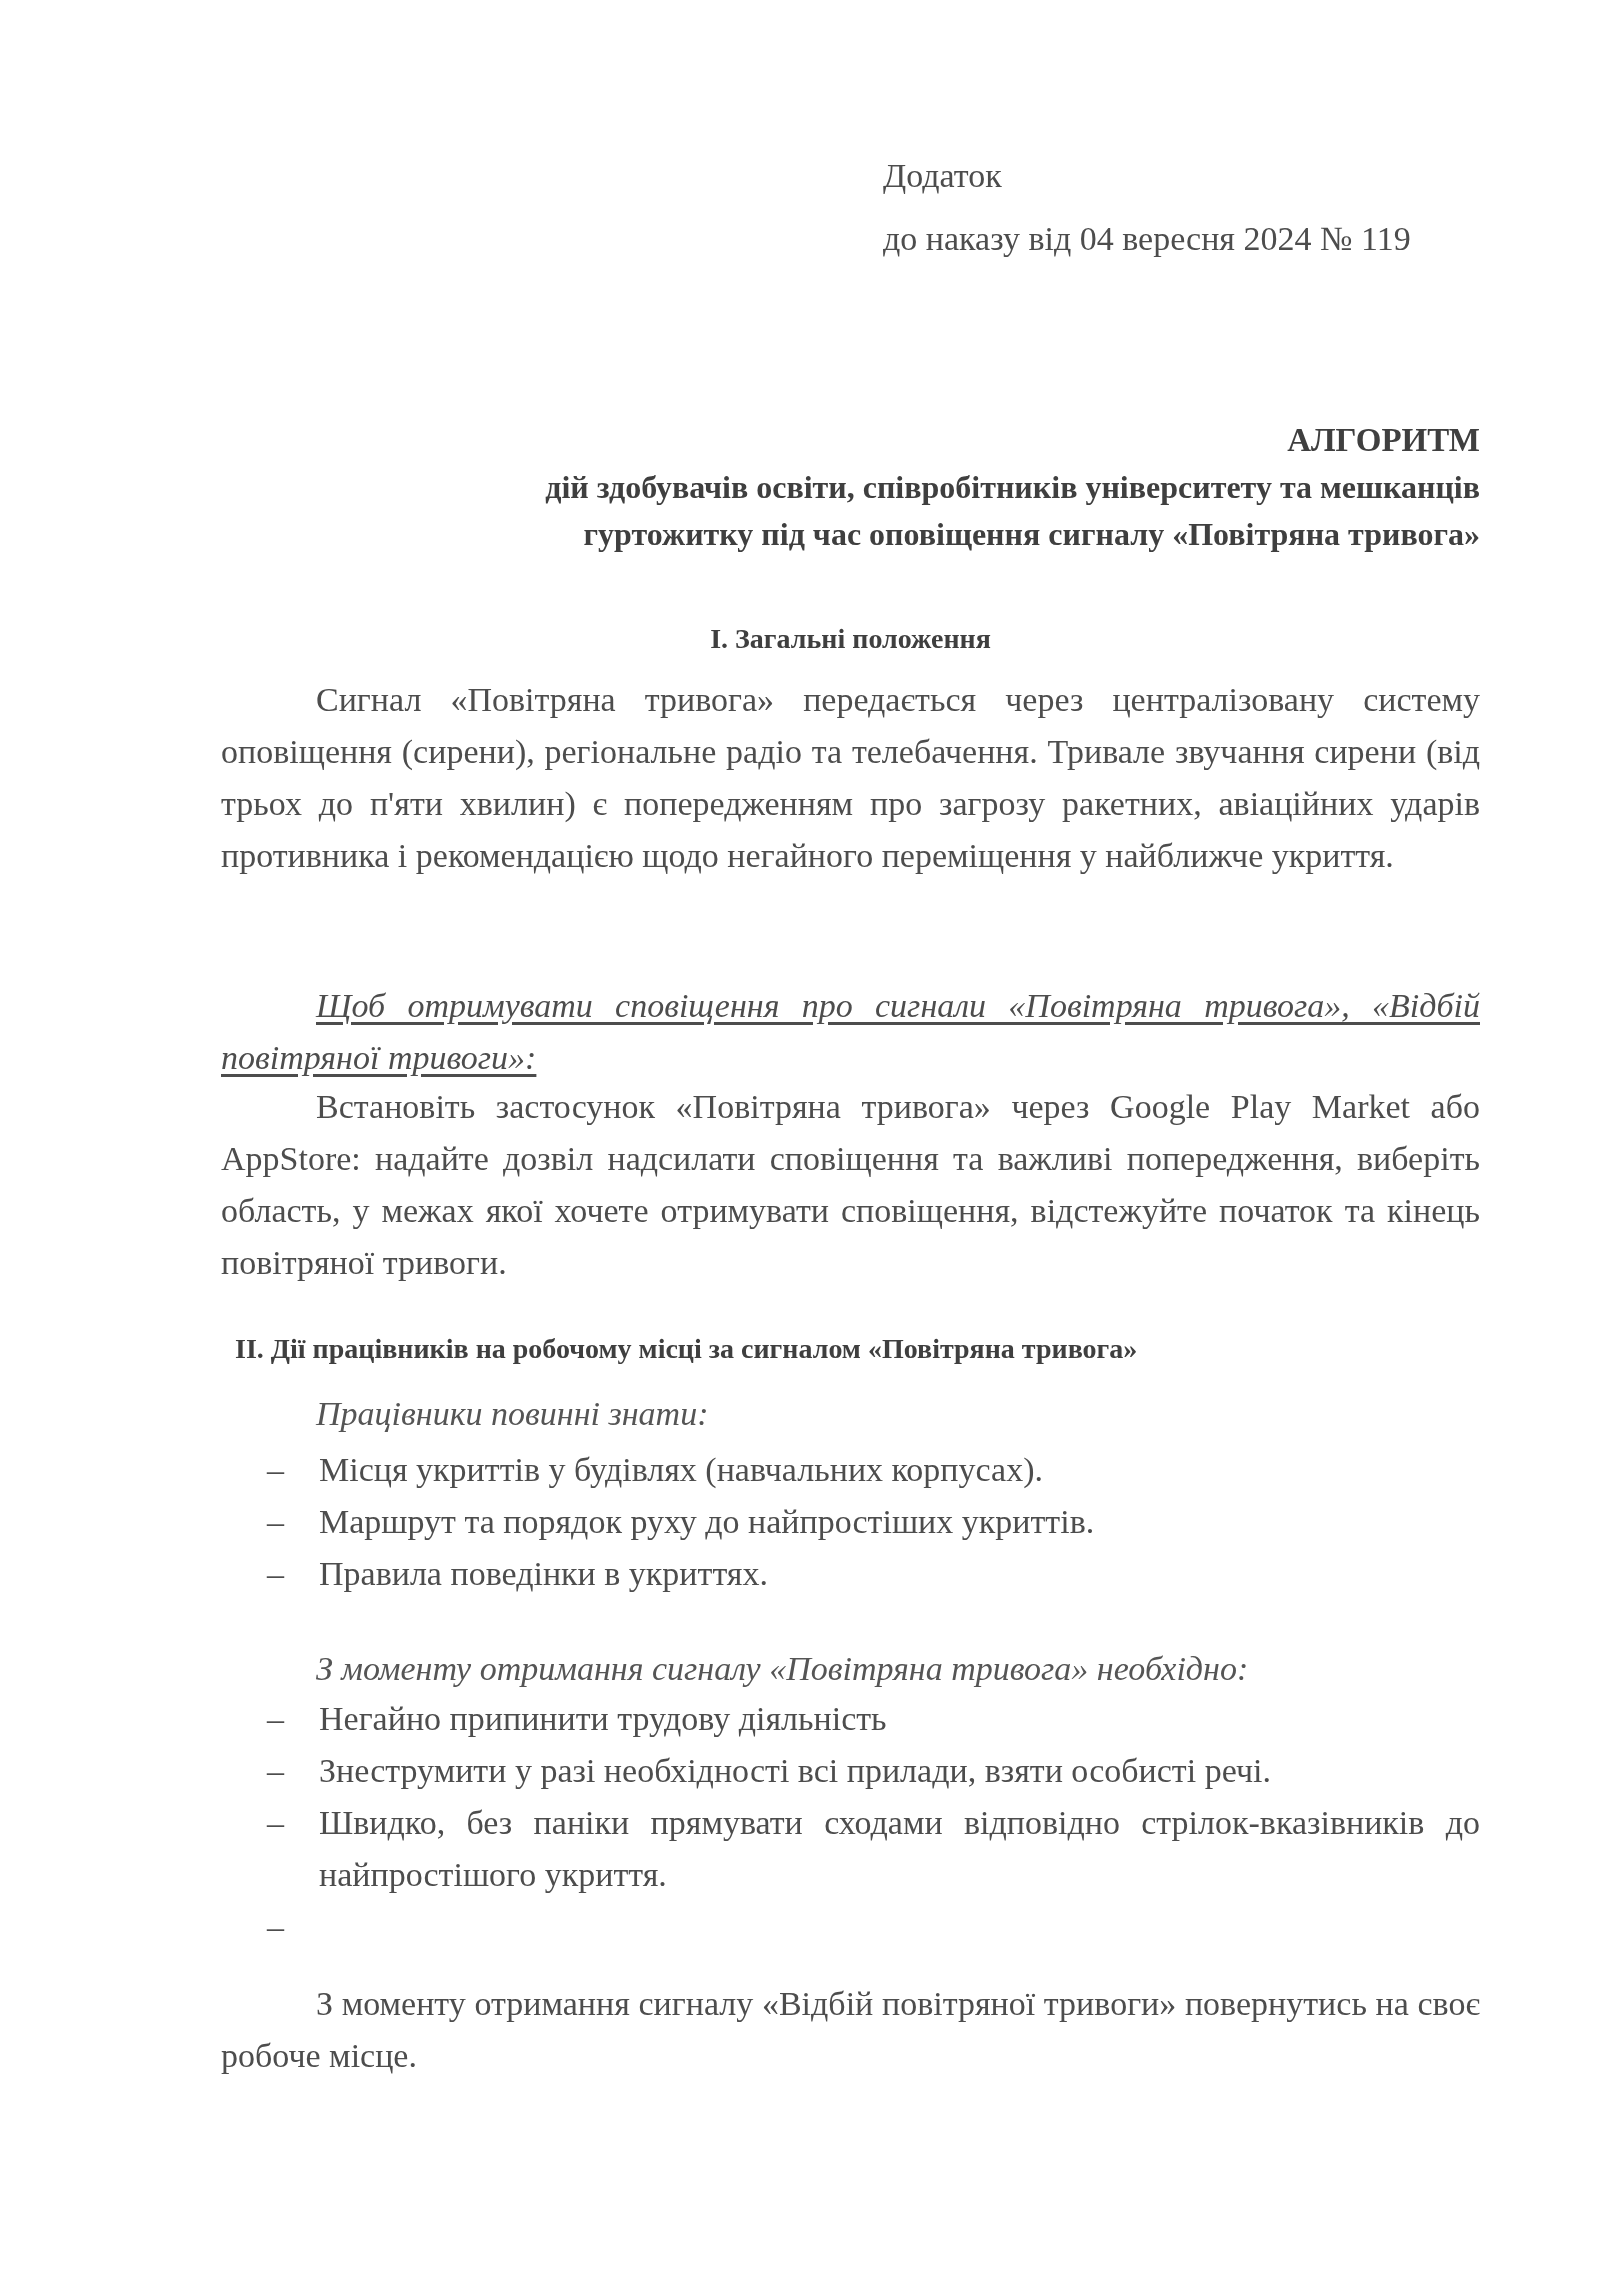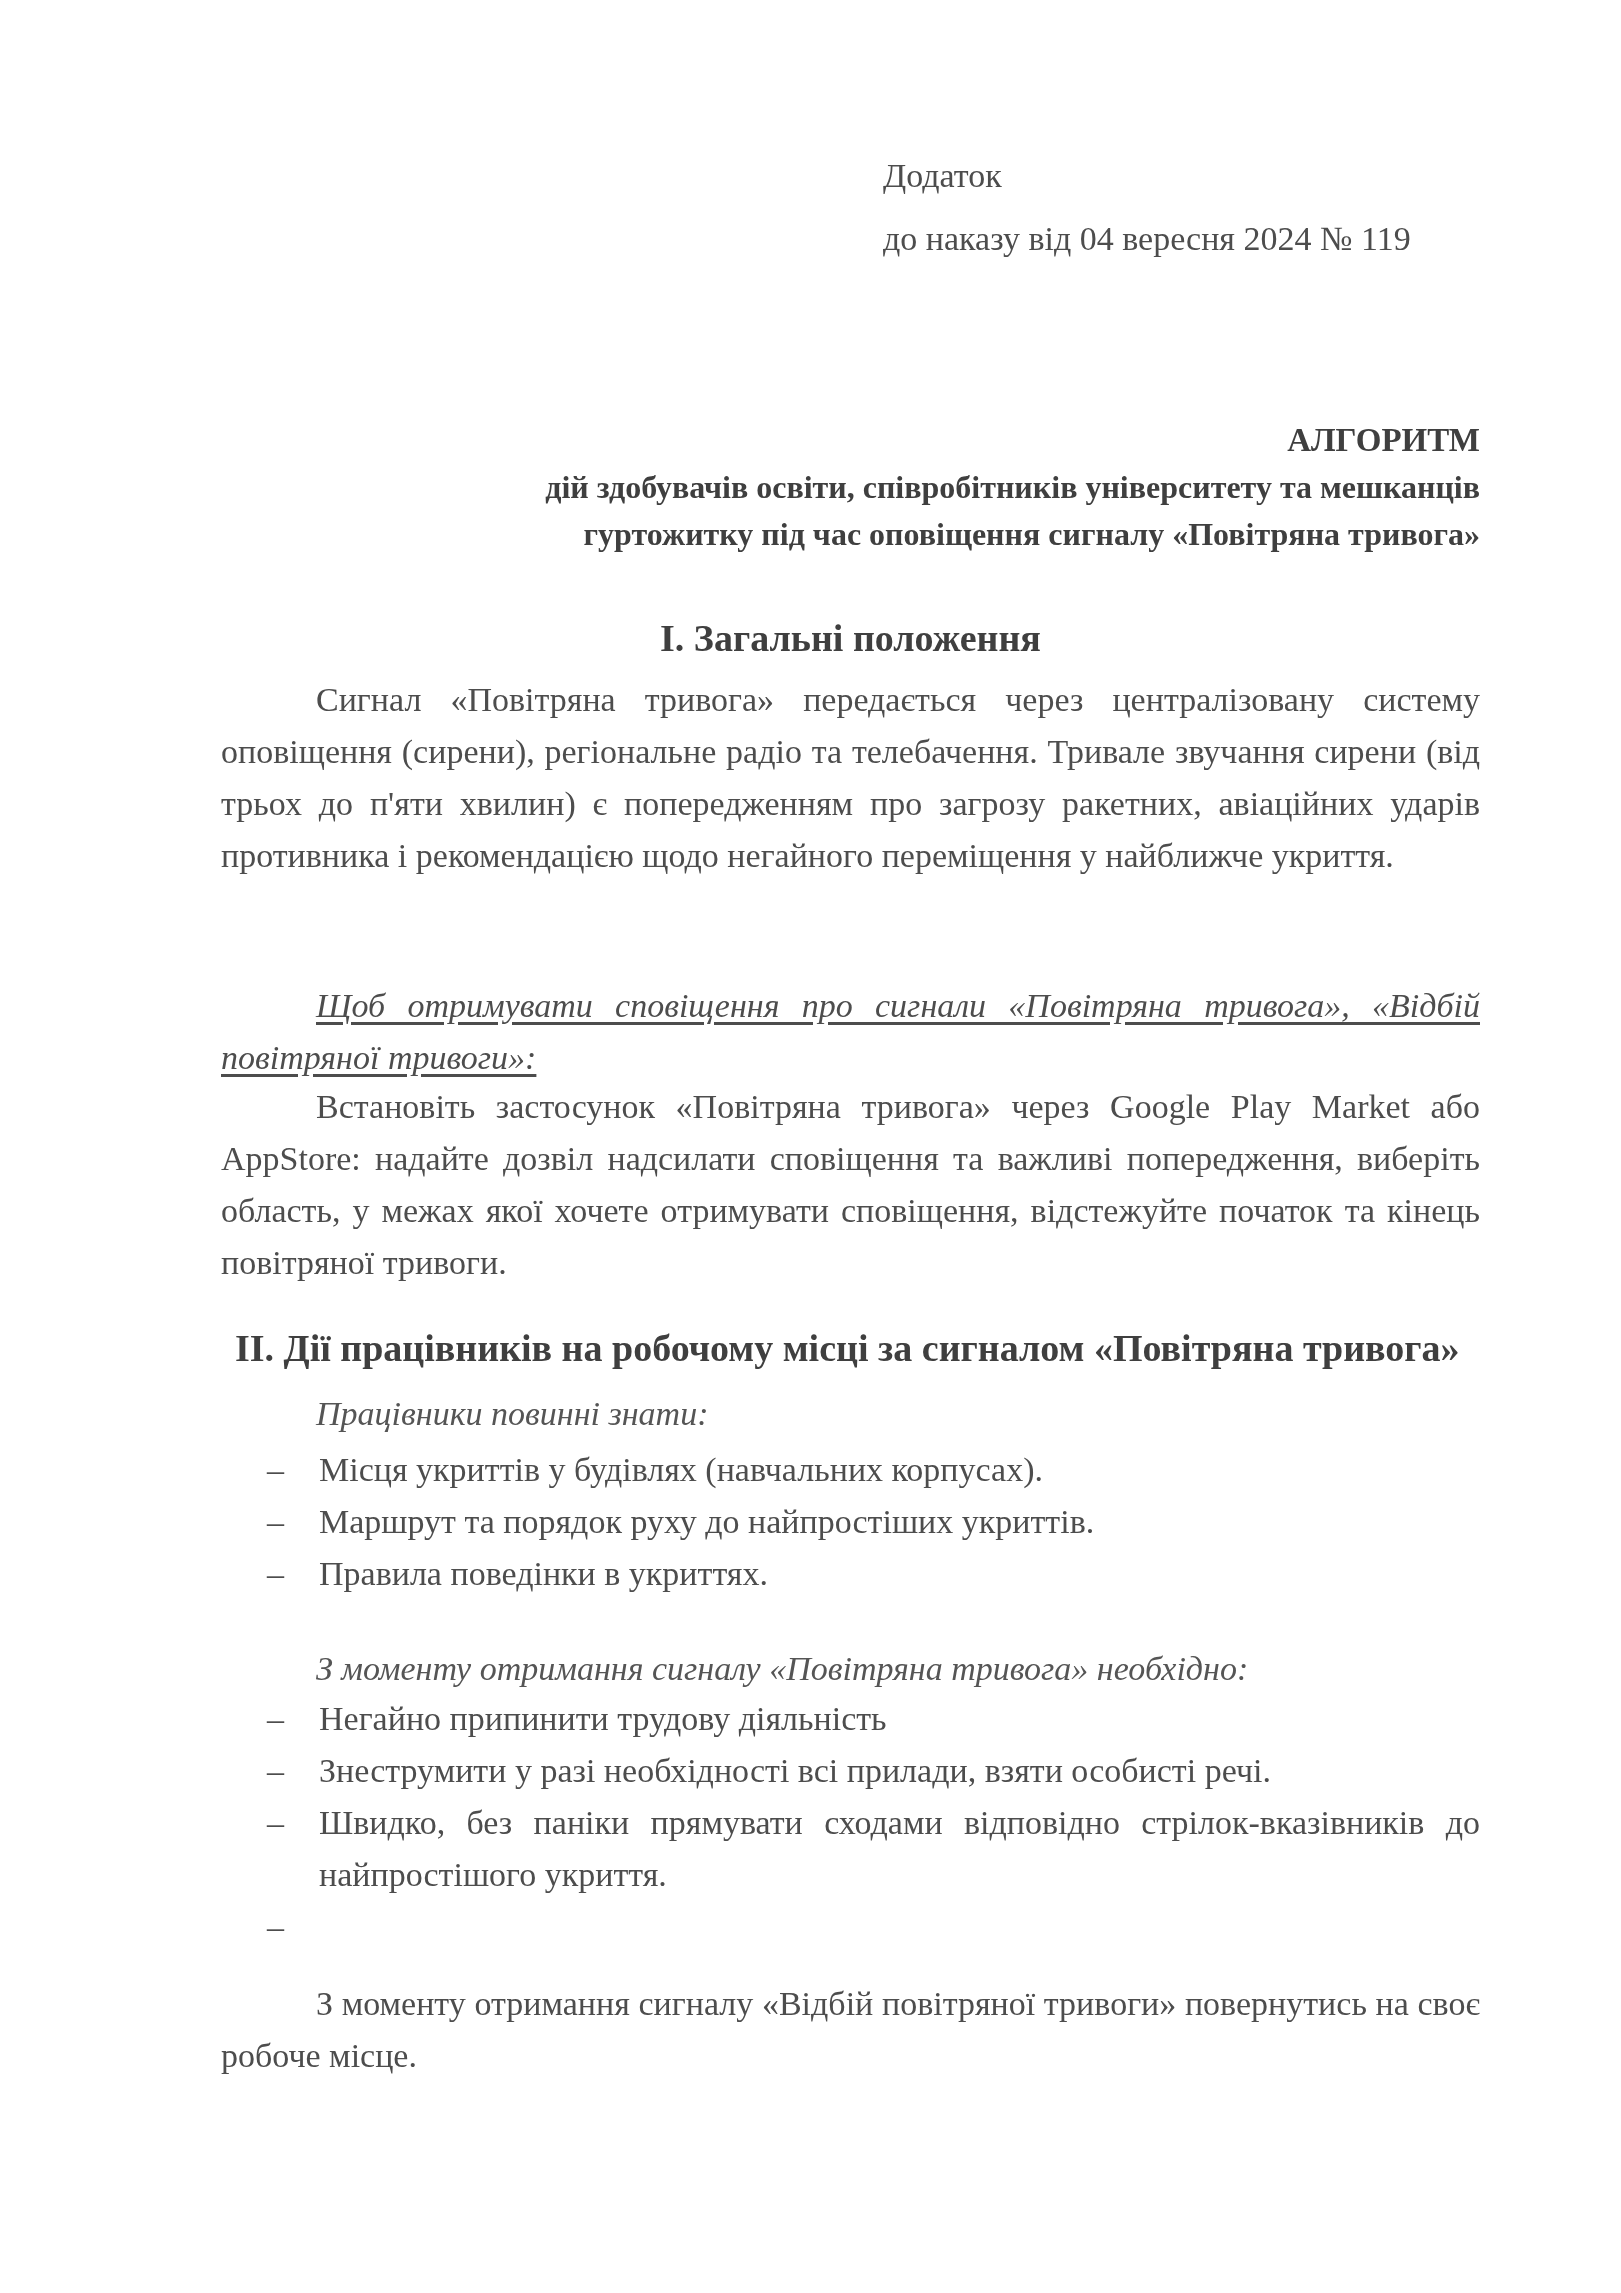--- a/index.html
+++ b/index.html
@@ -5,21 +5,21 @@
   html, body { margin: 0; padding: 0; background: #ffffff; }
   body { width: 1621px; height: 2294px; position: relative; overflow: hidden;
          font-family: "Liberation Serif", "DejaVu Serif", serif; color: #4a4a4a; }
   .page { position: absolute; left: 0; top: 0; width: 1436px; height: 2294px; }
   .annex { position: absolute; left: 883px; font-size: 34px; line-height: 41px; color: #4d4d4d; }
   .annex.l1 { top: 155px; }
   .annex.l2 { top: 218px; text-align: center; }
   .title-block { position: absolute; left: 221px; width: 1259px; top: 417px; text-align: right;
                  font-weight: bold; font-size: 32px; line-height: 47px; color: #3f3f3f; }
   .title-block .t1 { font-size: 33px; }
-  .sec { position: absolute; font-weight: bold; font-size: 38px; line-height: 43px; color: #3f3f3f; font-family: Liberation Serif, serif; }
+  .sec { position: absolute; font-weight: bold; font-size: 28px; line-height: 43px; color: #3f3f3f; font-family: Liberation Serif, serif; }
   .sec1 { left: 221px; width: 1259px; top: 617px; text-align: center; }
   .sec2 { left: 235px; width: 1274px; top: 1327px; text-align: left; }
   .para { position: absolute; left: 221px; width: 1259px; font-size: 34px; line-height: 52px;
           text-align: justify; color: #4d4d4d; }
   .para .indent { display: inline-block; width: 95px; }
   .p1 { top: 674px; }
   .p2 { top: 980px; font-style: italic; text-decoration: underline; text-underline-offset: 4.9px; }
   .p3 { top: 1081px; }
   .p4 { top: 1978px; }
   .italic-line { position: absolute; left: 316px; font-style: italic; font-size: 34px; line-height: 43px; color: #555; }

